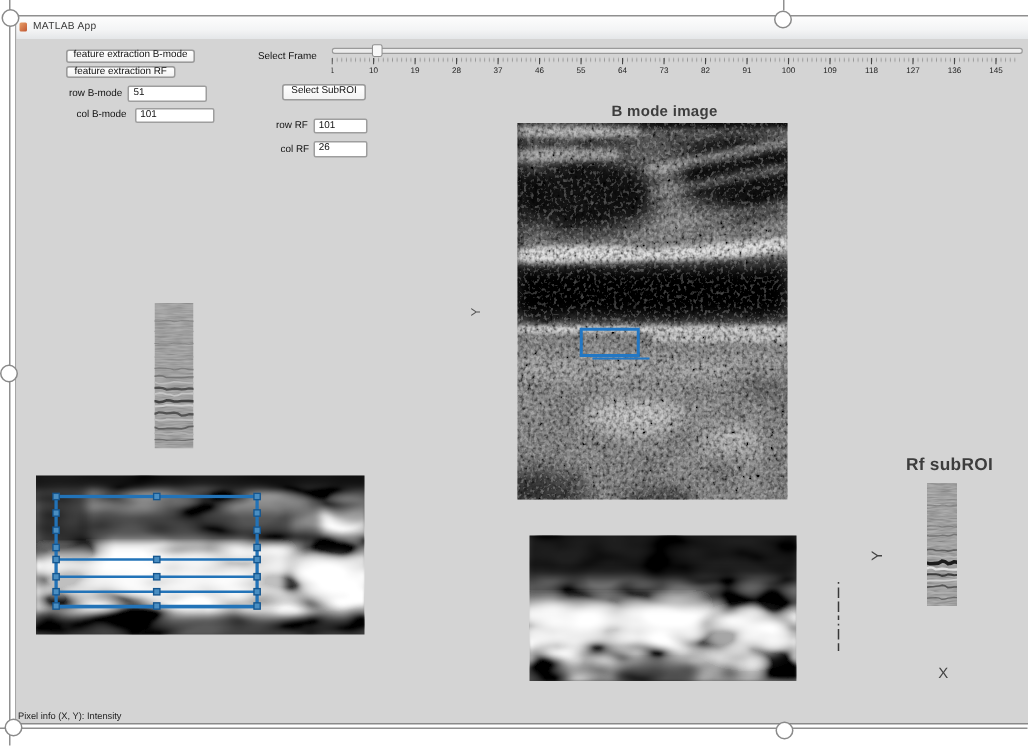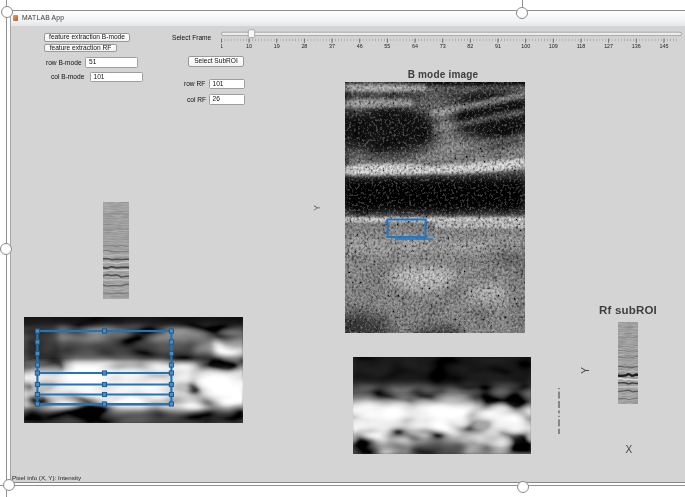--- a/index.html
+++ b/index.html
@@ -296,21 +296,21 @@
   <rect x="-5" y="88" width="188" height="12" fill="#000" opacity="0.25"></rect>
   <ellipse cx="85" cy="94" rx="28" ry="12" fill="#000" opacity="0.6"></ellipse>
   <ellipse cx="10" cy="95" rx="16" ry="10" fill="#000" opacity="0.5"></ellipse>
 </g>
 </svg></div>
 
   <svg class="abs" style="left:556px;top:386px;" width="6" height="50" viewBox="0 0 6 50">
     <line x1="3" y1="2" x2="3" y2="48" stroke="#383838" stroke-width="1" stroke-dasharray="1.2 2.4 7 2.4 7 2.4 3 2.4"></line>
   </svg>
 
-  <div class="bigbold" style="left:599px;top:304px;width:63px;text-align:left;font-size:11.5px;letter-spacing:0.2px;color:#3d3d3d;">Rf subROI</div>
+  <div class="bigbold" style="left:599px;top:304px;width:63px;text-align:right;font-size:11.5px;letter-spacing:0.2px;color:#3d3d3d;">Rf subROI</div>
   <div class="abs" id="rfstrip2" style="left:618px;top:322px;width:20px;height:82px;"><svg width="20" height="82" viewBox="0 0 20 82">
 <defs>
 <filter id="rfr" x="0" y="0" width="100%" height="100%">
   <feTurbulence type="fractalNoise" baseFrequency="0.12 0.9" numOctaves="2" seed="9"></feTurbulence>
   <feColorMatrix type="saturate" values="0"></feColorMatrix>
   <feComponentTransfer>
     <feFuncR type="linear" slope="1.3" intercept="-0.15"></feFuncR>
     <feFuncG type="linear" slope="1.3" intercept="-0.15"></feFuncG>
     <feFuncB type="linear" slope="1.3" intercept="-0.15"></feFuncB>
     <feFuncA type="linear" slope="0" intercept="1"></feFuncA>

